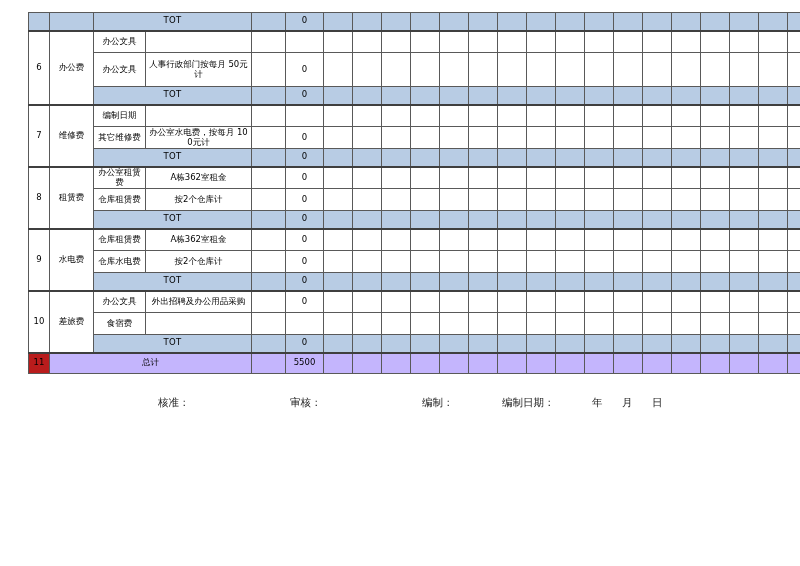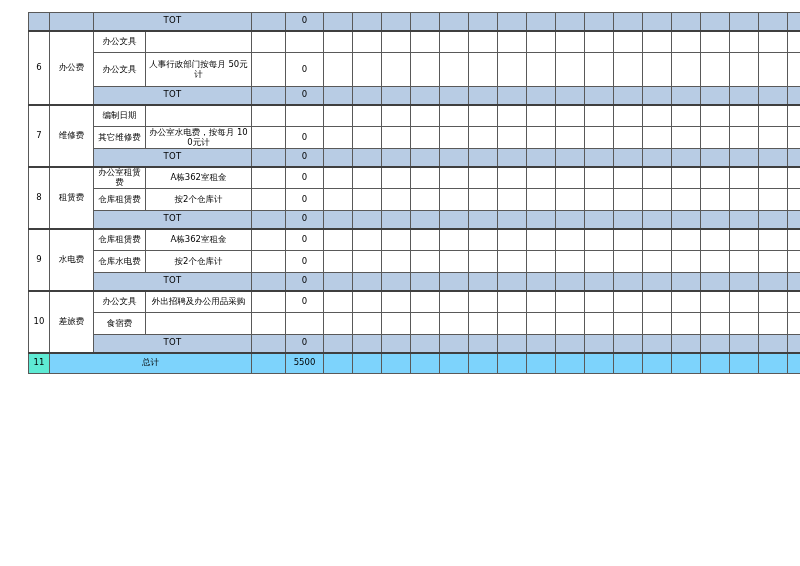--- a/index.html
+++ b/index.html
@@ -47,22 +47,22 @@
   td.num      { width: 21px;  }
   td.cat      { width: 44px;  }
   td.sub      { width: 52px;  }
   td.desc     { width: 106px; text-align: left; padding-left: 3px; }
   td.blank1   { width: 34px;  }
   td.amt      { width: 38px;  }
   td.m        { width: 39px;  }
 
   tr.tot td        { background: #b8cce4; }
   tr.tot td.totlab { font-size: 8.5px; letter-spacing: .3px; }
-  tr.grand td      { background: #7dd3fc; height: 19px; }
-  tr.grand td.numcell { background: #5eead4; }
+  tr.grand td      { background: #c4b5fd; height: 19px; }
+  tr.grand td.numcell { background: #b91c1c; }
 
   .footer {
     position: absolute;
     left: 12px;
     top: 396px;
     width: 771px;
     height: 20px;
     font-size: 10.5px;
     color: #1a1a1a;
   }
@@ -504,14 +504,23 @@
           <td class="m"></td>
           <td class="m"></td>
           <td class="m"></td>
           <td class="m"></td>
           <td class="m"></td>
           <td class="m"></td>
         </tr>
       </tbody>
   </table>
 
+  <div class="footer">
+    <span class="f-hezhun">核准：</span>
+    <span class="f-shenhe">审核：</span>
+    <span class="f-bianzhi">编制：</span>
+    <span class="f-date">编制日期：</span>
+    <span class="f-y">年</span>
+    <span class="f-m">月</span>
+    <span class="f-d">日</span>
+  </div>
 
 </div>
 
 </body></html>

